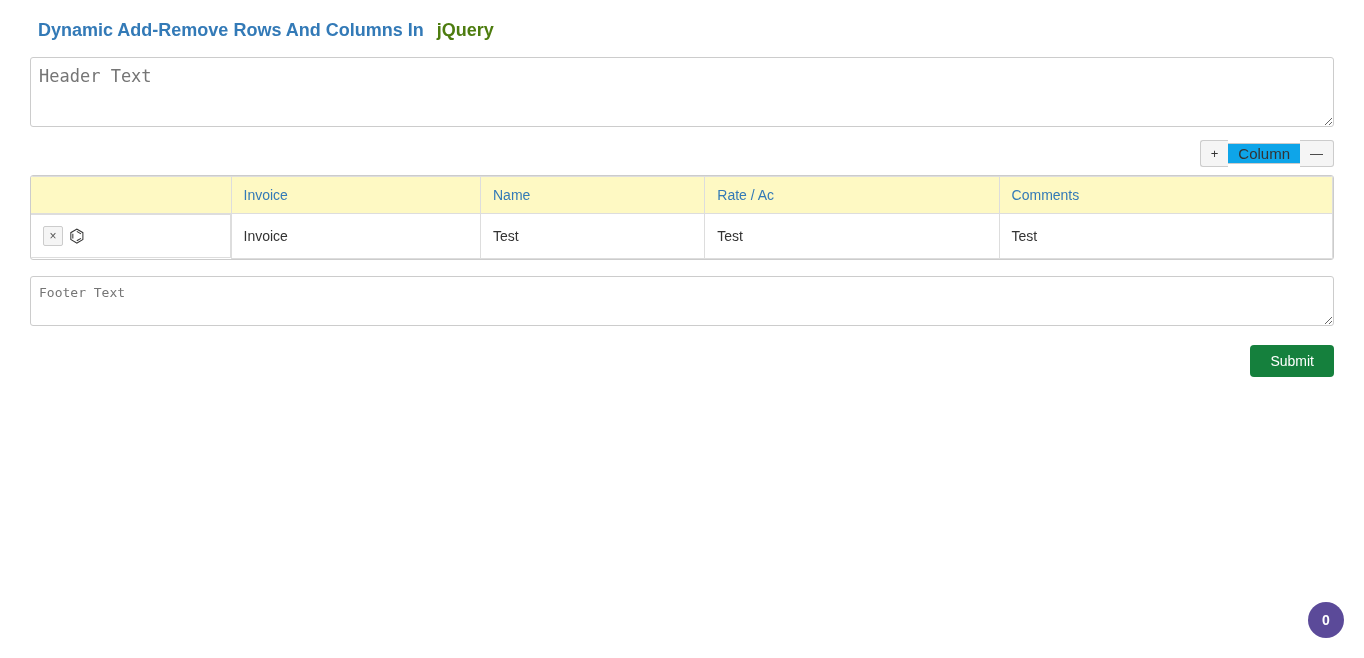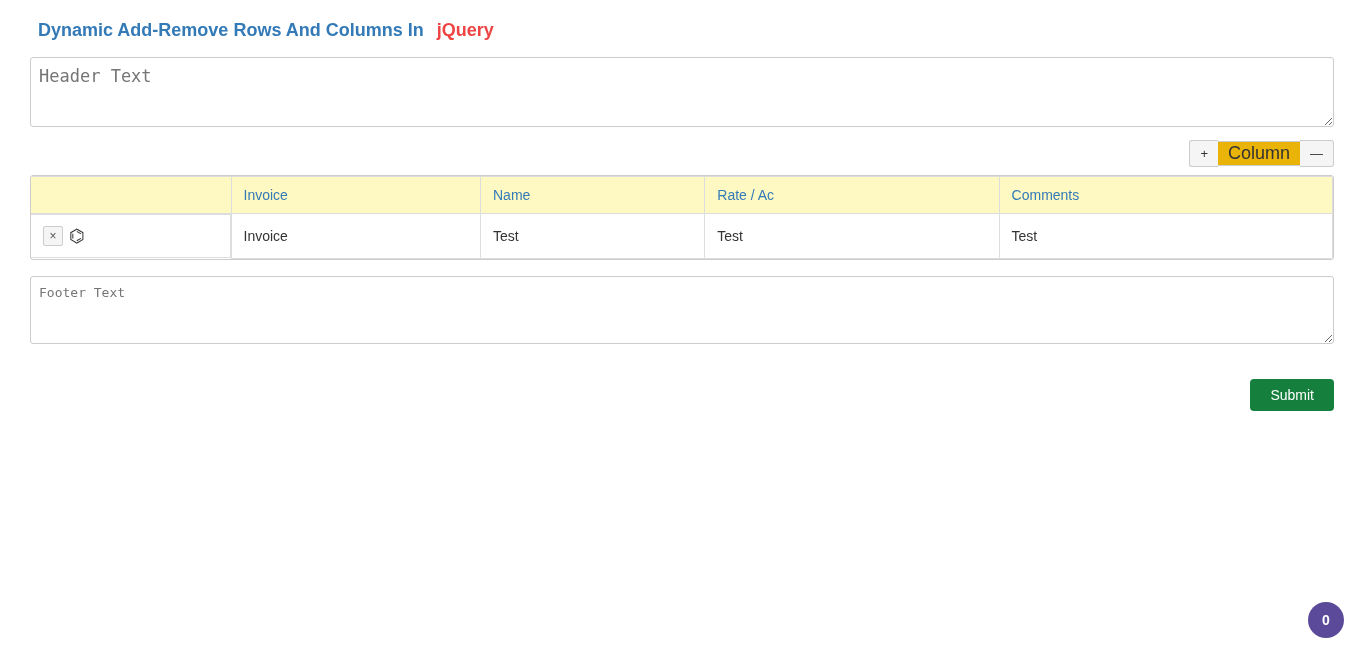--- a/index.html
+++ b/index.html
@@ -62,22 +62,22 @@
 
     .col-btn-plus {
       border-radius: 3px 0 0 3px;
       border-right: none;
     }
 
     .col-btn-label {
       border-top: 1px solid #ccc;
       border-bottom: 1px solid #ccc;
       padding: 1px 10px;
-      background: #eab308;
-      font-size: 18px;
+      background: #0ea5e9;
+      font-size: 15px;
       color: #333;
     }
 
     .col-btn-minus {
       border-radius: 0 3px 3px 0;
       border-left: none;
     }
 
     .table-wrapper {
       width: 100%;
@@ -135,29 +135,29 @@
     }
 
     .cursor-hand {
       font-size: 18px;
       cursor: pointer;
       display: inline-block;
     }
 
     .footer-textarea {
       width: 100%;
-      height: 68px;
+      height: 50px;
       border: 1px solid #ccc;
       border-radius: 3px;
       padding: 8px;
       font-size: 13px;
       color: #c2410c;
       resize: vertical;
       outline: none;
-      margin-bottom: 32px;
+      margin-bottom: 16px;
     }
 
     .submit-row {
       display: flex;
       justify-content: flex-end;
     }
 
     .submit-btn {
       background: #15803d;
       color: #fff;
@@ -183,21 +183,21 @@
       font-size: 14px;
       font-weight: bold;
     }
   </style>
 </head>
 <body>
 
 
 
 <h1 class="page-title">
-  <span>Dynamic Add-Remove Rows And Columns In </span><span style="color:#ef4444;">jQuery</span>
+  <span>Dynamic Add-Remove Rows And Columns In </span><span style="color:#4d7c0f;">jQuery</span>
 </h1>
 
 <textarea class="header-textarea" placeholder="Header Text" style=""></textarea>
 
 <div class="column-controls">
   <button class="col-btn col-btn-plus">+</button>
   <span class="col-btn-label">Column</span>
   <button class="col-btn col-btn-minus">—</button>
 </div>
 

